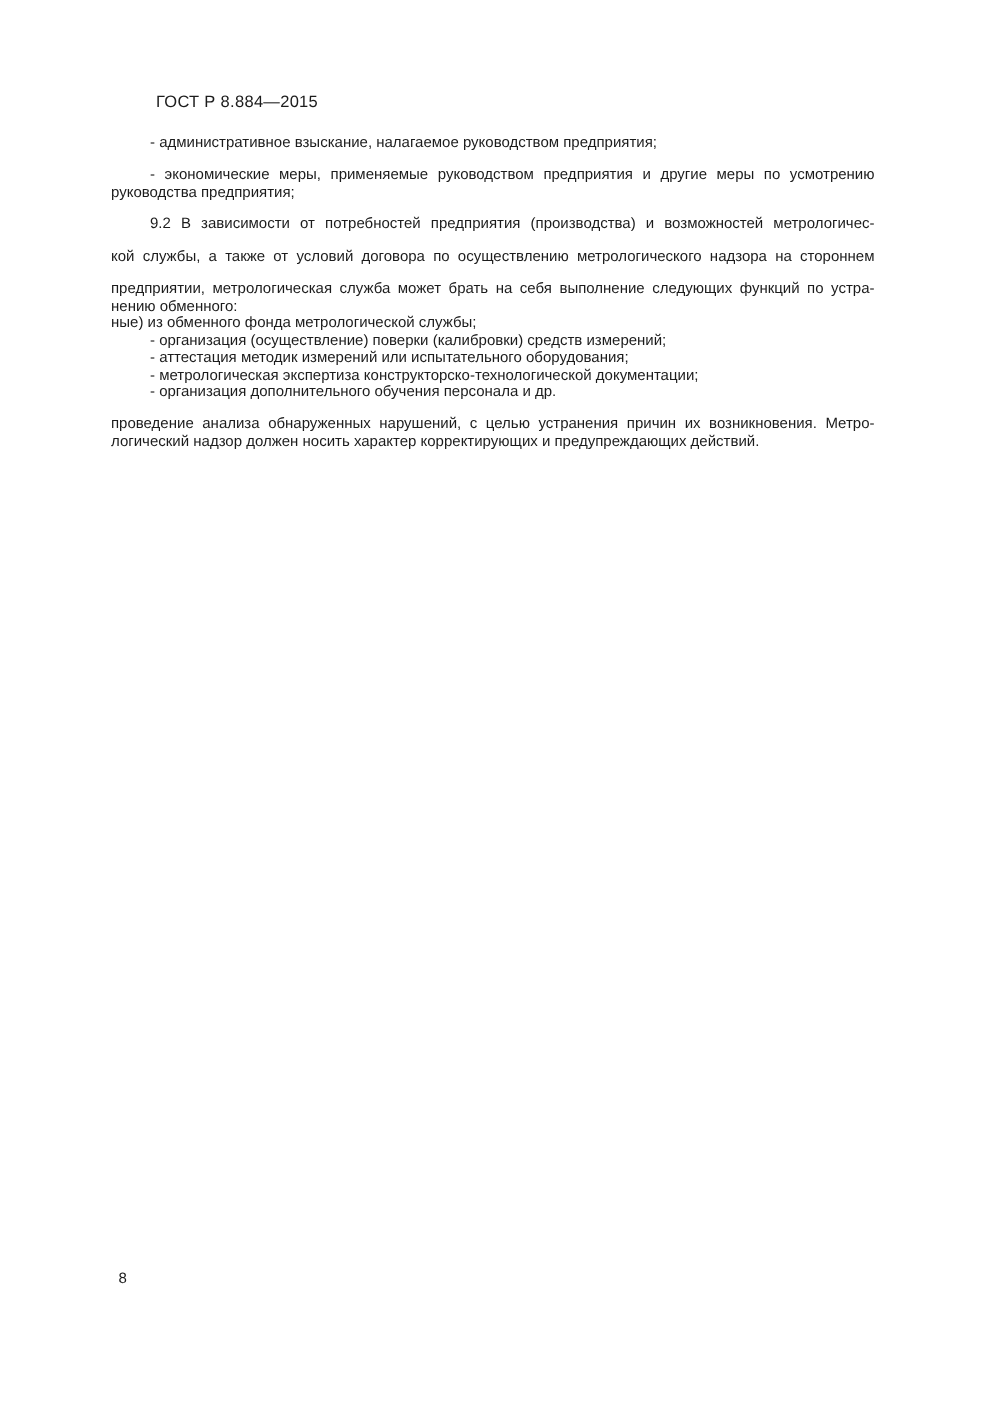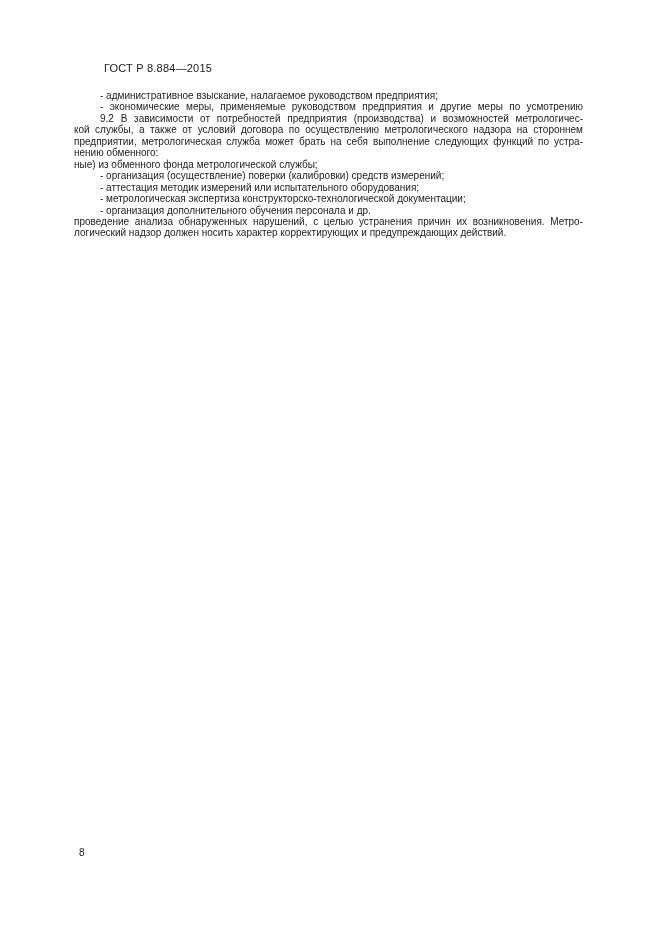--- a/index.html
+++ b/index.html
@@ -38,20 +38,21 @@
     margin: 0;
     padding: 0;
   }
   .line {
     white-space: nowrap;
   }
   .line.stretch {
     white-space: normal;
     text-align: justify;
     text-align-last: justify;
+    margin-top: 10px;
   }
   .line.first {
     text-indent: 26px;
   }
   .page-number {
     position: absolute;
     left: 79px;
     top: 847px;
     font-size: 10px;
   }
@@ -61,20 +62,21 @@
 
 <div class="page" style="background: rgb(255, 255, 255); color: rgb(28, 28, 28);">
   <div class="doc-header">ГОСТ Р 8.884—2015</div>
 
   <div class="doc-body">
       <div class="para">
         <div class="line first">- административное взыскание, налагаемое руководством предприятия;</div>
       </div>
       <div class="para">
         <div class="line first stretch">- экономические меры, применяемые руководством предприятия и другие меры по усмотрению</div>
+        <div class="line">руководства предприятия;</div>
       </div>
       <div class="para">
       </div>
       <div class="para">
         <div class="line first stretch">9.2  В зависимости от потребностей предприятия (производства) и возможностей метрологичес-</div>
         <div class="line stretch">кой службы, а также от условий договора по осуществлению метрологического надзора на стороннем</div>
         <div class="line stretch">предприятии, метрологическая служба может брать на себя выполнение следующих функций по устра-</div>
         <div class="line">нению обменного:</div>
       </div>
       <div class="para">

